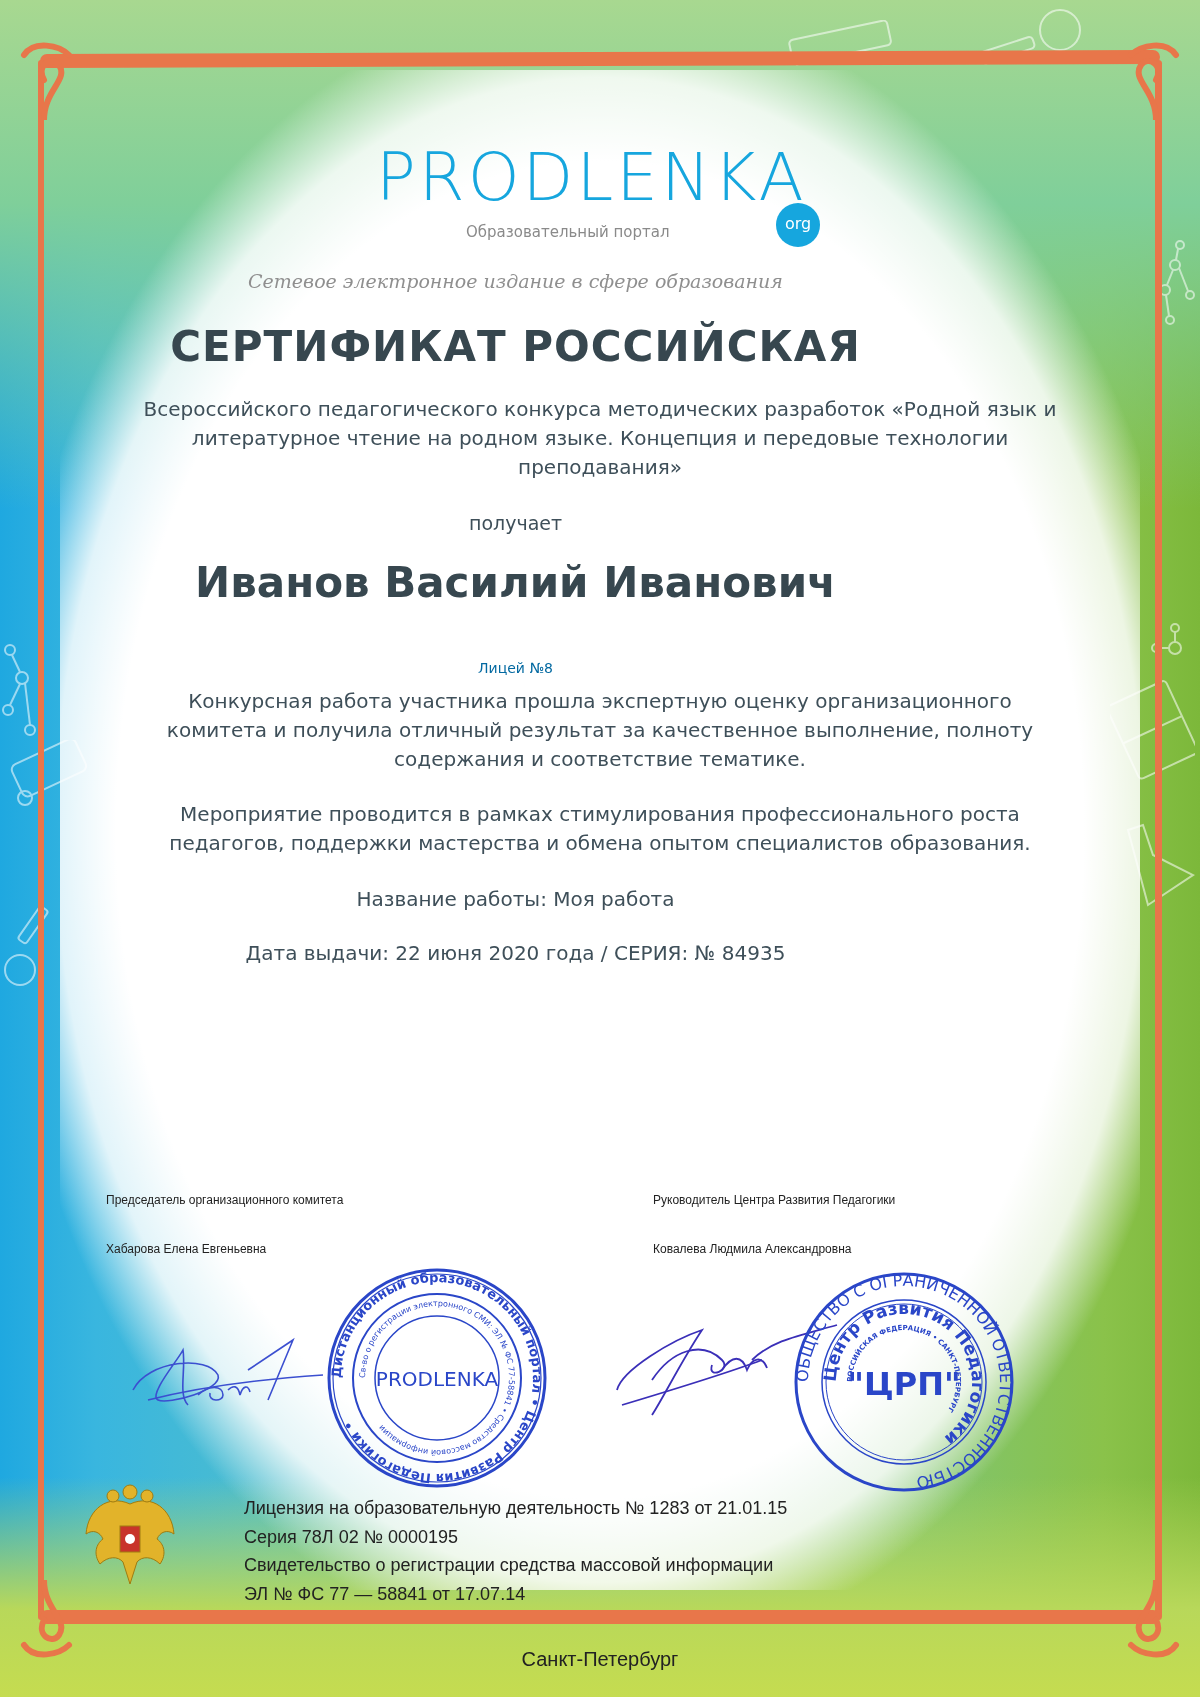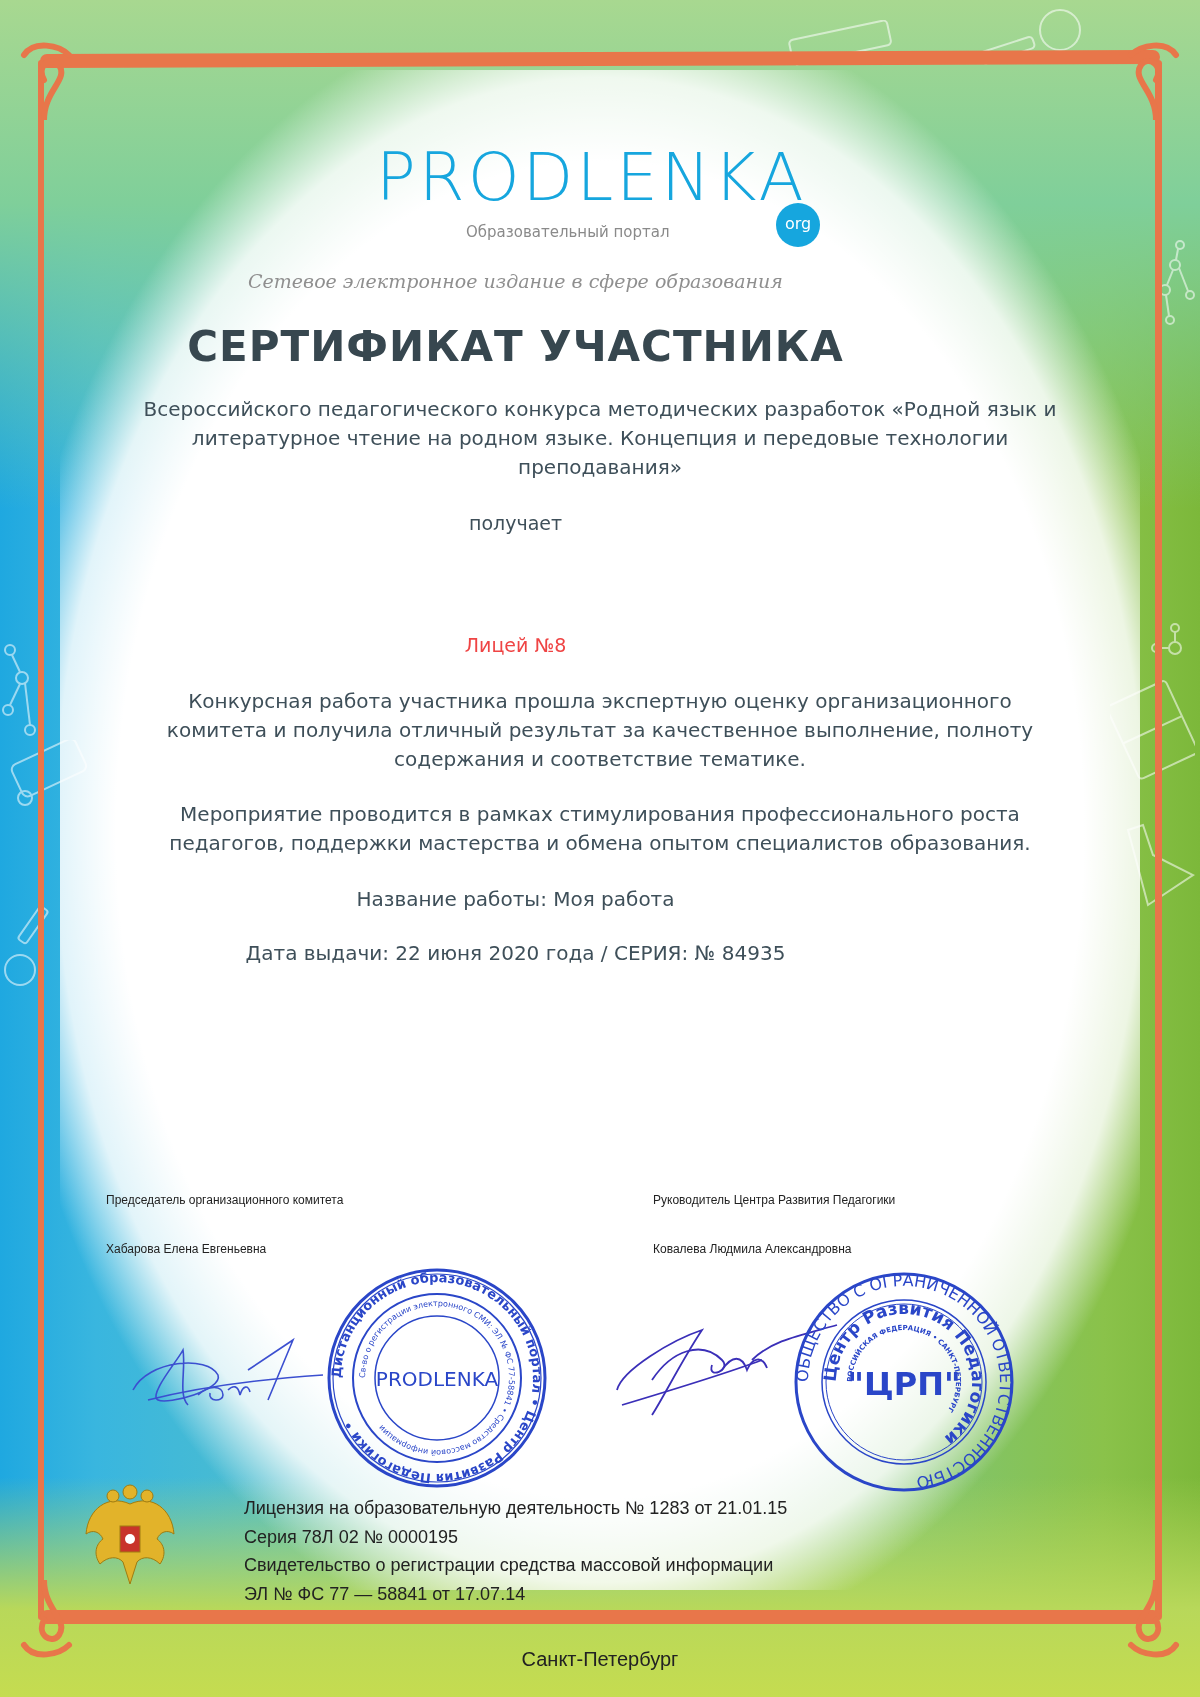--- a/index.html
+++ b/index.html
@@ -48,21 +48,21 @@
     position: absolute; left: 400px; top: 58px; width: 44px; height: 44px;
     border-radius: 50%; background: #16a6de; color: #fff; font-size: 16px;
     text-align: center; line-height: 42px;
   }
 
   .tagline { top: 270px; font-family: "DejaVu Serif", serif; font-style: italic; font-size: 19px; color: #8f8f8f; }
   .title { top: 322px; font-size: 42px; font-weight: bold; color: #37474f; letter-spacing: 1px; }
   .contest { top: 395px; left: 140px; width: 920px; font-size: 20px; line-height: 29px; color: #3e4f59; }
   .receives { top: 512px; font-size: 19px; color: #3e4f59; }
   .name { top: 558px; font-size: 42px; font-weight: bold; color: #37474f; }
-  .org { top: 634px; font-size: 19px; color: #ef4444; }
+  .org { top: 660px; font-size: 14px; color: #0369a1; }
   .para1 { top: 687px; left: 150px; width: 900px; font-size: 20px; line-height: 29px; color: #3e4f59; }
   .para2 { top: 800px; left: 150px; width: 900px; font-size: 20px; line-height: 29px; color: #3e4f59; }
   .work { top: 887px; font-size: 20px; color: #3e4f59; }
   .date { top: 941px; font-size: 20px; color: #3e4f59; }
 
   .sig-block { position: absolute; font-family: "Liberation Sans", sans-serif; font-size: 12px; color: #222; }
   .sig-left { left: 106px; top: 1193px; }
   .sig-right { left: 653px; top: 1193px; }
   .sig-block div { height: 49px; }
 
@@ -162,23 +162,24 @@
 
 <div class="content">
 
   <div class="logo">
     <div class="logo-word">PRODLENKA</div>
     <div class="logo-sub">Образовательный портал</div>
     <div class="logo-org">org</div>
   </div>
 
   <div class="center tagline">Сетевое электронное издание в сфере образования</div>
-  <div class="center title">СЕРТИФИКАТ УЧАСТНИКА</div>
+  <div class="center title">СЕРТИФИКАТ РОССИЙСКАЯ</div>
   <div class="center contest">Всероссийского педагогического конкурса методических разработок «Родной язык и литературное чтение на родном языке. Концепция и передовые технологии преподавания»</div>
   <div class="center receives">получает</div>
+  <div class="center name">Иванов Василий Иванович</div>
   <div class="center org">Лицей №8</div>
   <div class="center para1">Конкурсная работа участника прошла экспертную оценку организационного комитета и получила отличный результат за качественное выполнение, полноту содержания и соответствие тематике.</div>
   <div class="center para2">Мероприятие проводится в рамках стимулирования профессионального роста педагогов, поддержки мастерства и обмена опытом специалистов образования.</div>
   <div class="center work">Название работы: Моя работа</div>
   <div class="center date">Дата выдачи: 22 июня 2020 года / СЕРИЯ: № 84935</div>
 
   <div class="sig-block sig-left">
     <div>Председатель организационного комитета</div>
     <div>Хабарова Елена Евгеньевна</div>
   </div>

